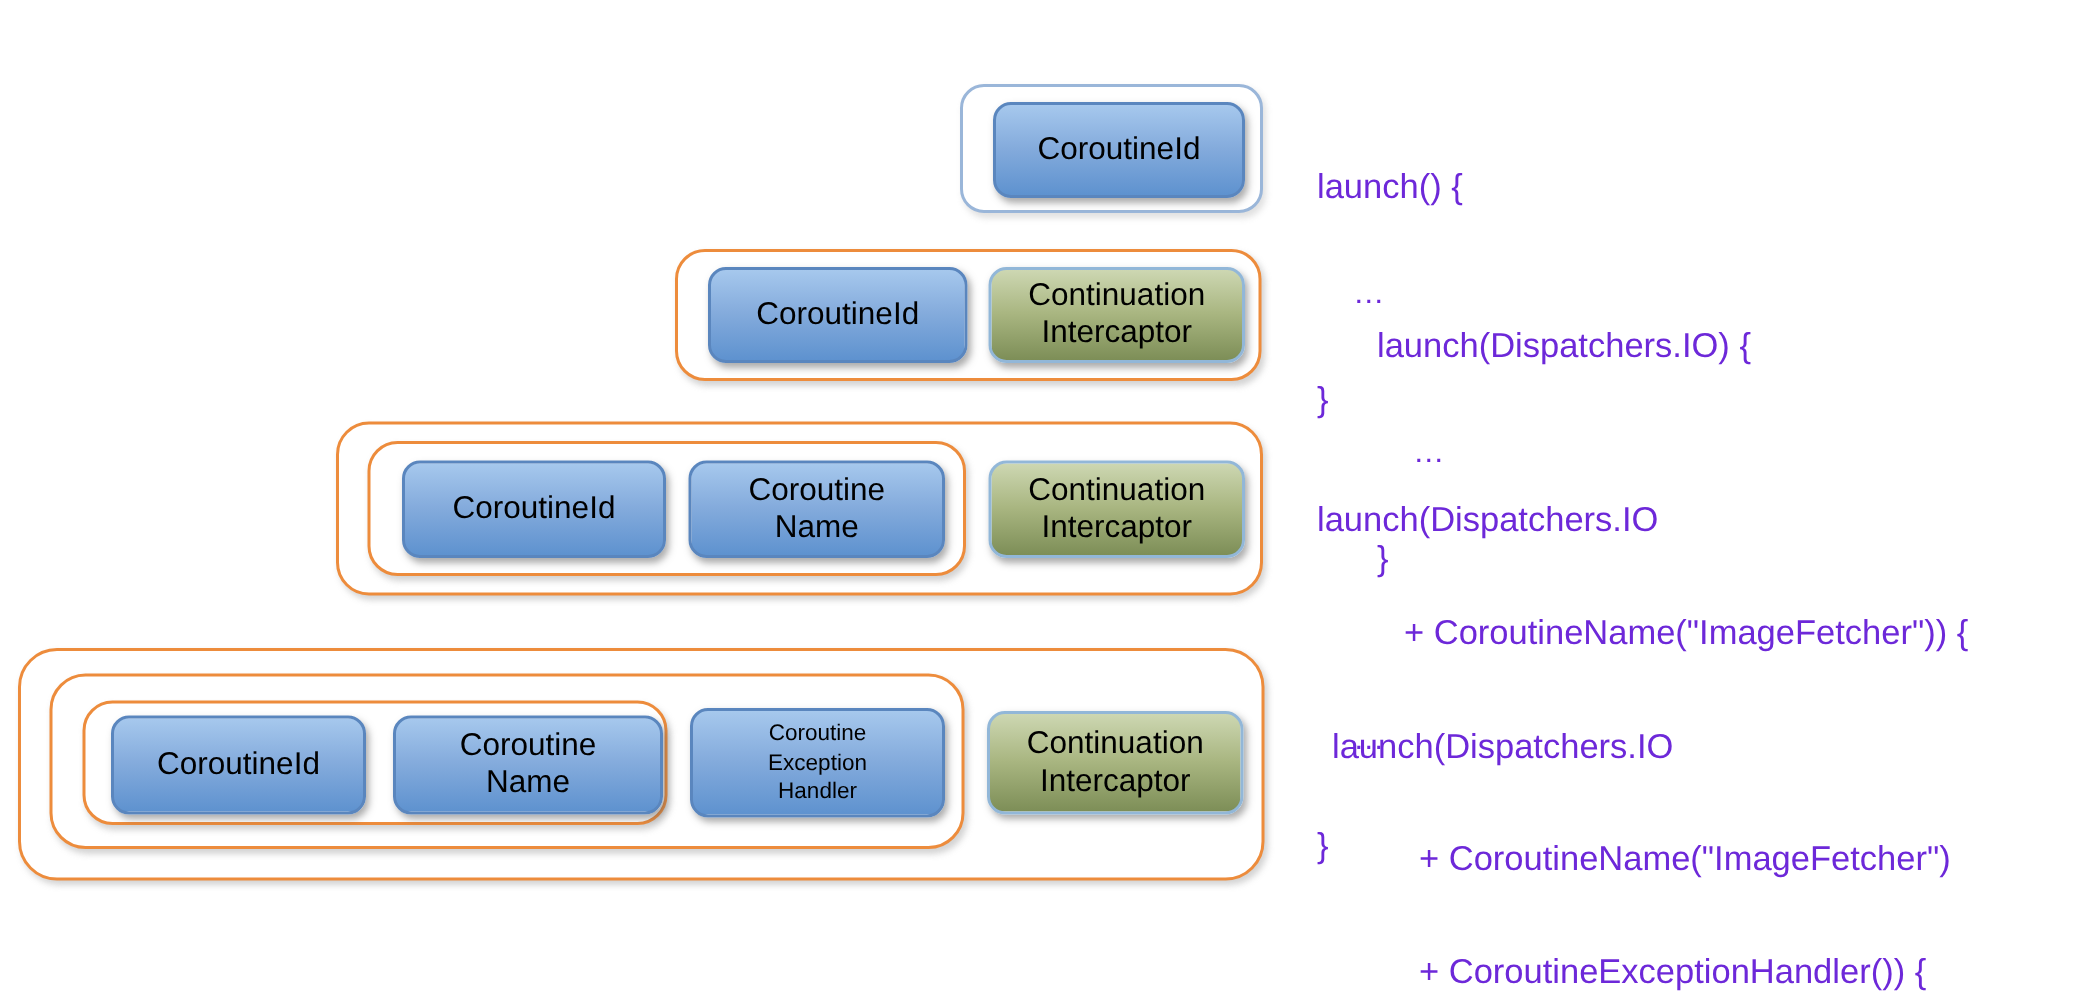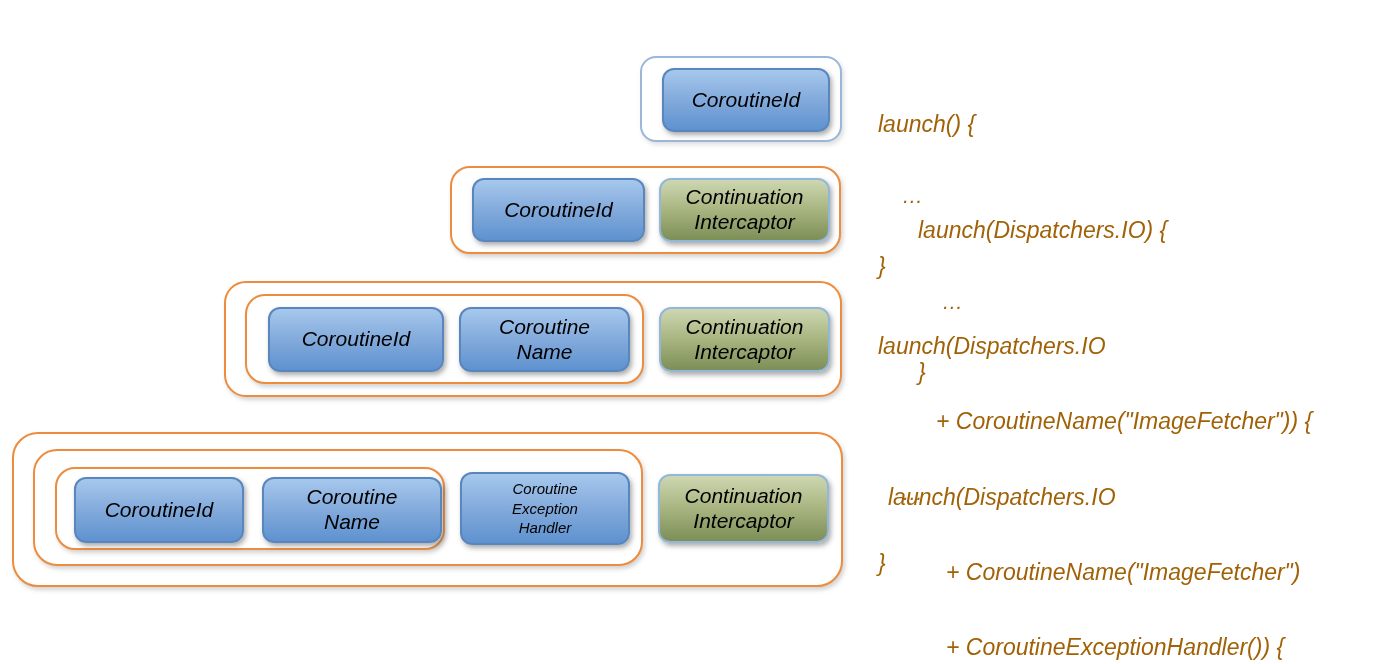--- a/index.html
+++ b/index.html
@@ -5,21 +5,20 @@
   html, body { margin: 0; padding: 0; background: #ffffff; }
 
   .canvas {
     position: relative;
     width: 1400px;
     height: 664px;
     background: #ffffff;
     overflow: hidden;
     font-family: "Liberation Sans", sans-serif;
     color: #000;
-    font-style: italic;
   }
 
   
   .outline {
     position: absolute;
     background: #ffffff;
     box-sizing: border-box;
   }
   .outline.orange {
     border: 2.5px solid #ed8c3c;
@@ -52,21 +51,21 @@
     background: linear-gradient(180deg, #cdd7b2 0%, #a9b681 48%, #7d8e57 100%);
     border: 2px solid #92b7d8;
   }
   .ctx-box.small { font-size: 15px; line-height: 1.3; }
 
   
   .code {
     position: absolute;
     font-size: 23px;
     line-height: 25px;
-    color: #a16207;
+    color: #6d28d9;
     white-space: pre;
   }
   .code .plus { padding-left: 58px; }
   .code .dots { padding-left: 24px; line-height: 17px; font-size: 21px; letter-spacing: 2px; }
 
   
   #r1-outline { left: 640px; top: 56px;  width: 202px; height: 86px;  border-radius: 16px; }
   #r1-id      { left: 662px; top: 68px;  width: 168px; height: 64px; }
   #r1-code    { left: 878px; top: 62px; }
 

